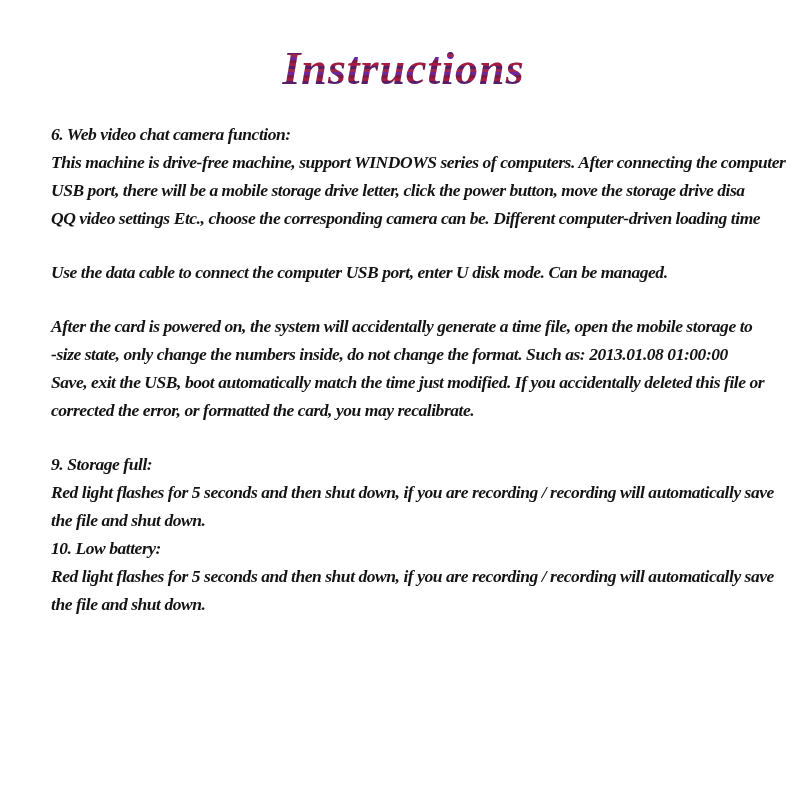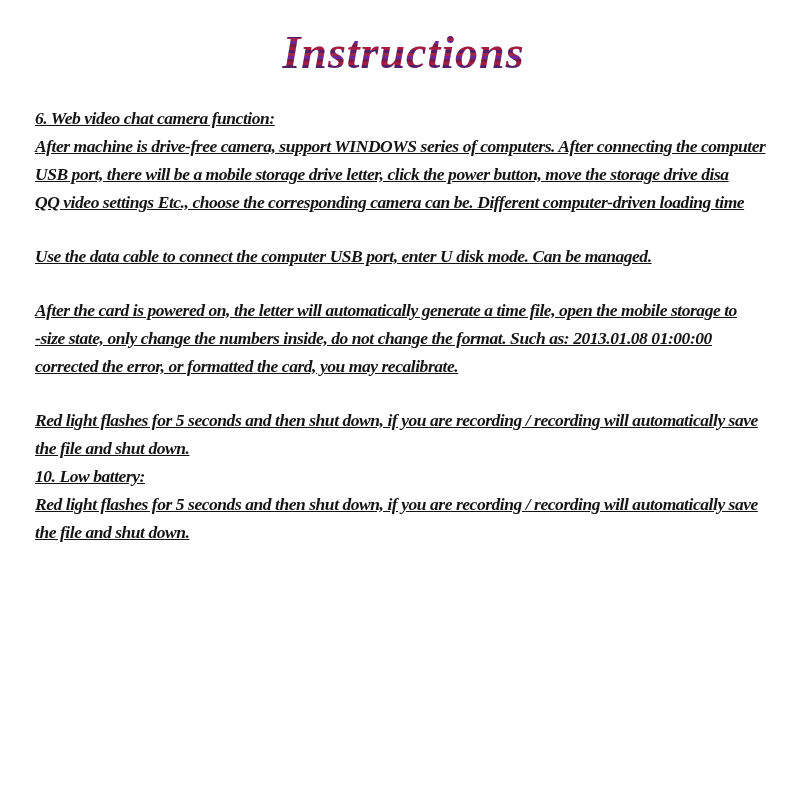--- a/index.html
+++ b/index.html
@@ -17,69 +17,71 @@
     padding: 26px 28px 0 35px;
     font-family: "Liberation Serif", "DejaVu Serif", serif;
     font-style: italic;
     font-weight: bold;
     color: #141414;
   }
   .doc-title {
     text-align: center;
     font-size: 46px;
     line-height: 54px;
-    margin: 0 0 24px 0;
+    margin: 16px 0 24px 0;
     letter-spacing: 1px;
     background: repeating-linear-gradient(
       180deg,
       #7b2fbe 0px, #7b2fbe 3px,
       #8a1f3a 3px, #8a1f3a 6px,
       #cc2233 6px, #cc2233 9px,
       #55246e 9px, #55246e 12px,
       #c03045 12px, #c03045 15px
     );
     -webkit-background-clip: text;
     background-clip: text;
     color: transparent;
     text-shadow: 0 0 0.5px rgba(90,20,90,0.35);
   }
-  .section { margin: 0 0 26px 0; text-decoration: underline; }
+  .section { margin: 0 0 26px 16px; }
   .section.no-gap { margin-top: -26px; }
   .heading, .line {
     font-size: 17.5px;
     line-height: 28px;
     letter-spacing: -0.45px;
     white-space: nowrap;
   }
 </style>
 </head>
 <body>
 
 <div class="page">
 
   <h1 class="doc-title">Instructions</h1>
 
   <div class="section">
     <div class="heading">6. Web video chat camera function:</div>
-    <div class="line">After machine is drive-free camera, support WINDOWS series of computers. After connecting the computer</div>
+    <div class="line">This machine is drive-free machine, support WINDOWS series of computers. After connecting the computer</div>
     <div class="line">USB port, there will be a mobile storage drive letter, click the power button, move the storage drive disa</div>
     <div class="line">QQ video settings Etc., choose the corresponding camera can be. Different computer-driven loading time</div>
   </div>
 
   <div class="section">
     <div class="line">Use the data cable to connect the computer USB port, enter U disk mode. Can be managed.</div>
   </div>
 
   <div class="section">
-    <div class="line">After the card is powered on, the letter will automatically generate a time file, open the mobile storage to</div>
+    <div class="line">After the card is powered on, the system will accidentally generate a time file, open the mobile storage to</div>
     <div class="line">-size state, only change the numbers inside, do not change the format. Such as: 2013.01.08 01:00:00</div>
+    <div class="line">Save, exit the USB, boot automatically match the time just modified. If you accidentally deleted this file or</div>
     <div class="line">corrected the error, or formatted the card, you may recalibrate.</div>
   </div>
 
   <div class="section">
+    <div class="heading">9. Storage full:</div>
     <div class="line">Red light flashes for 5 seconds and then shut down, if you are recording / recording will automatically save</div>
     <div class="line">the file and shut down.</div>
   </div>
 
   <div class="section no-gap">
     <div class="heading">10. Low battery:</div>
     <div class="line">Red light flashes for 5 seconds and then shut down, if you are recording / recording will automatically save</div>
     <div class="line">the file and shut down.</div>
   </div>
 

